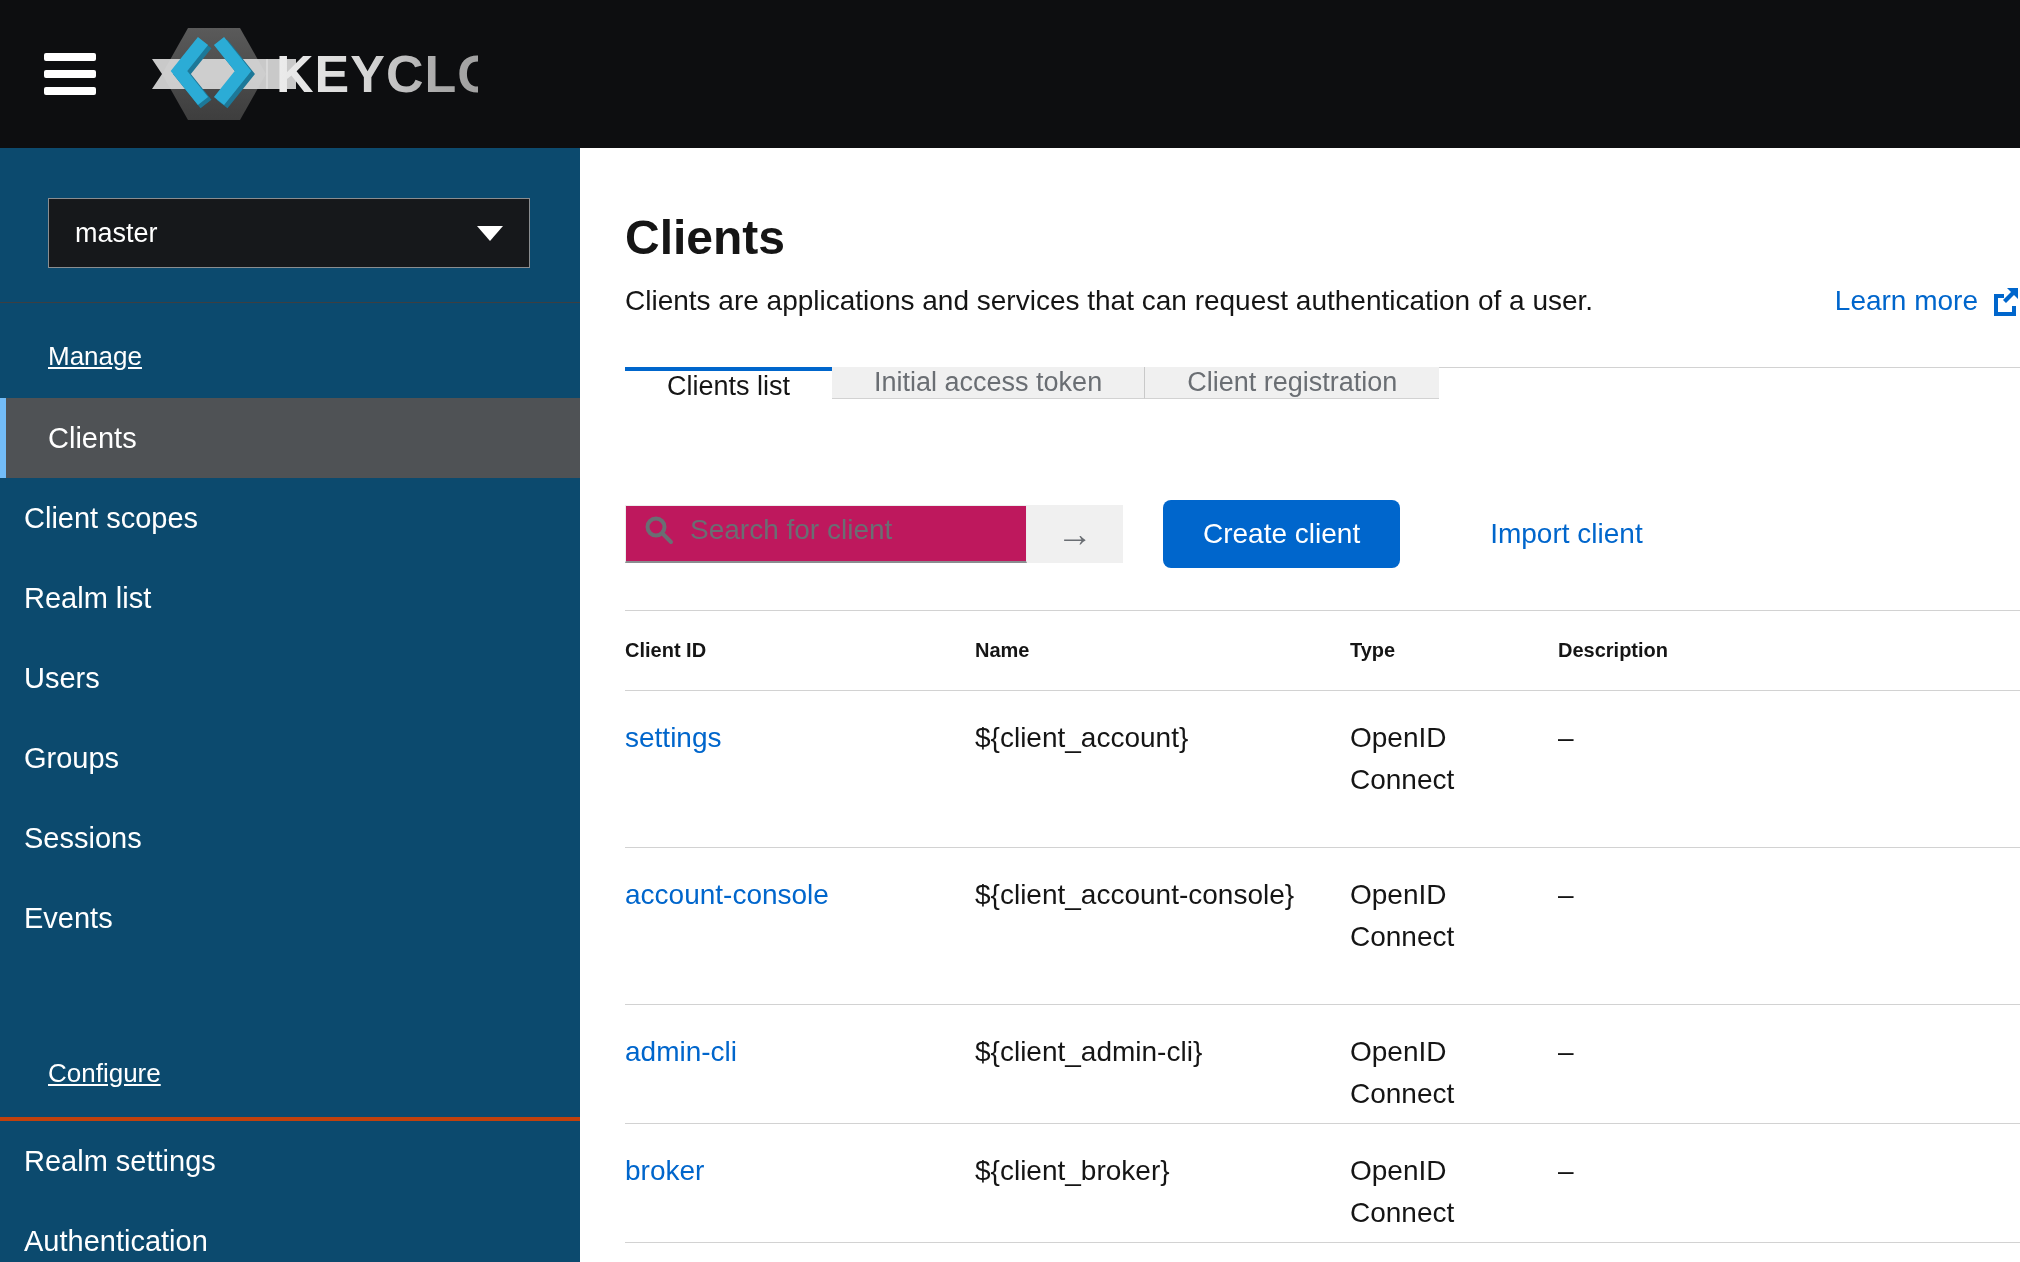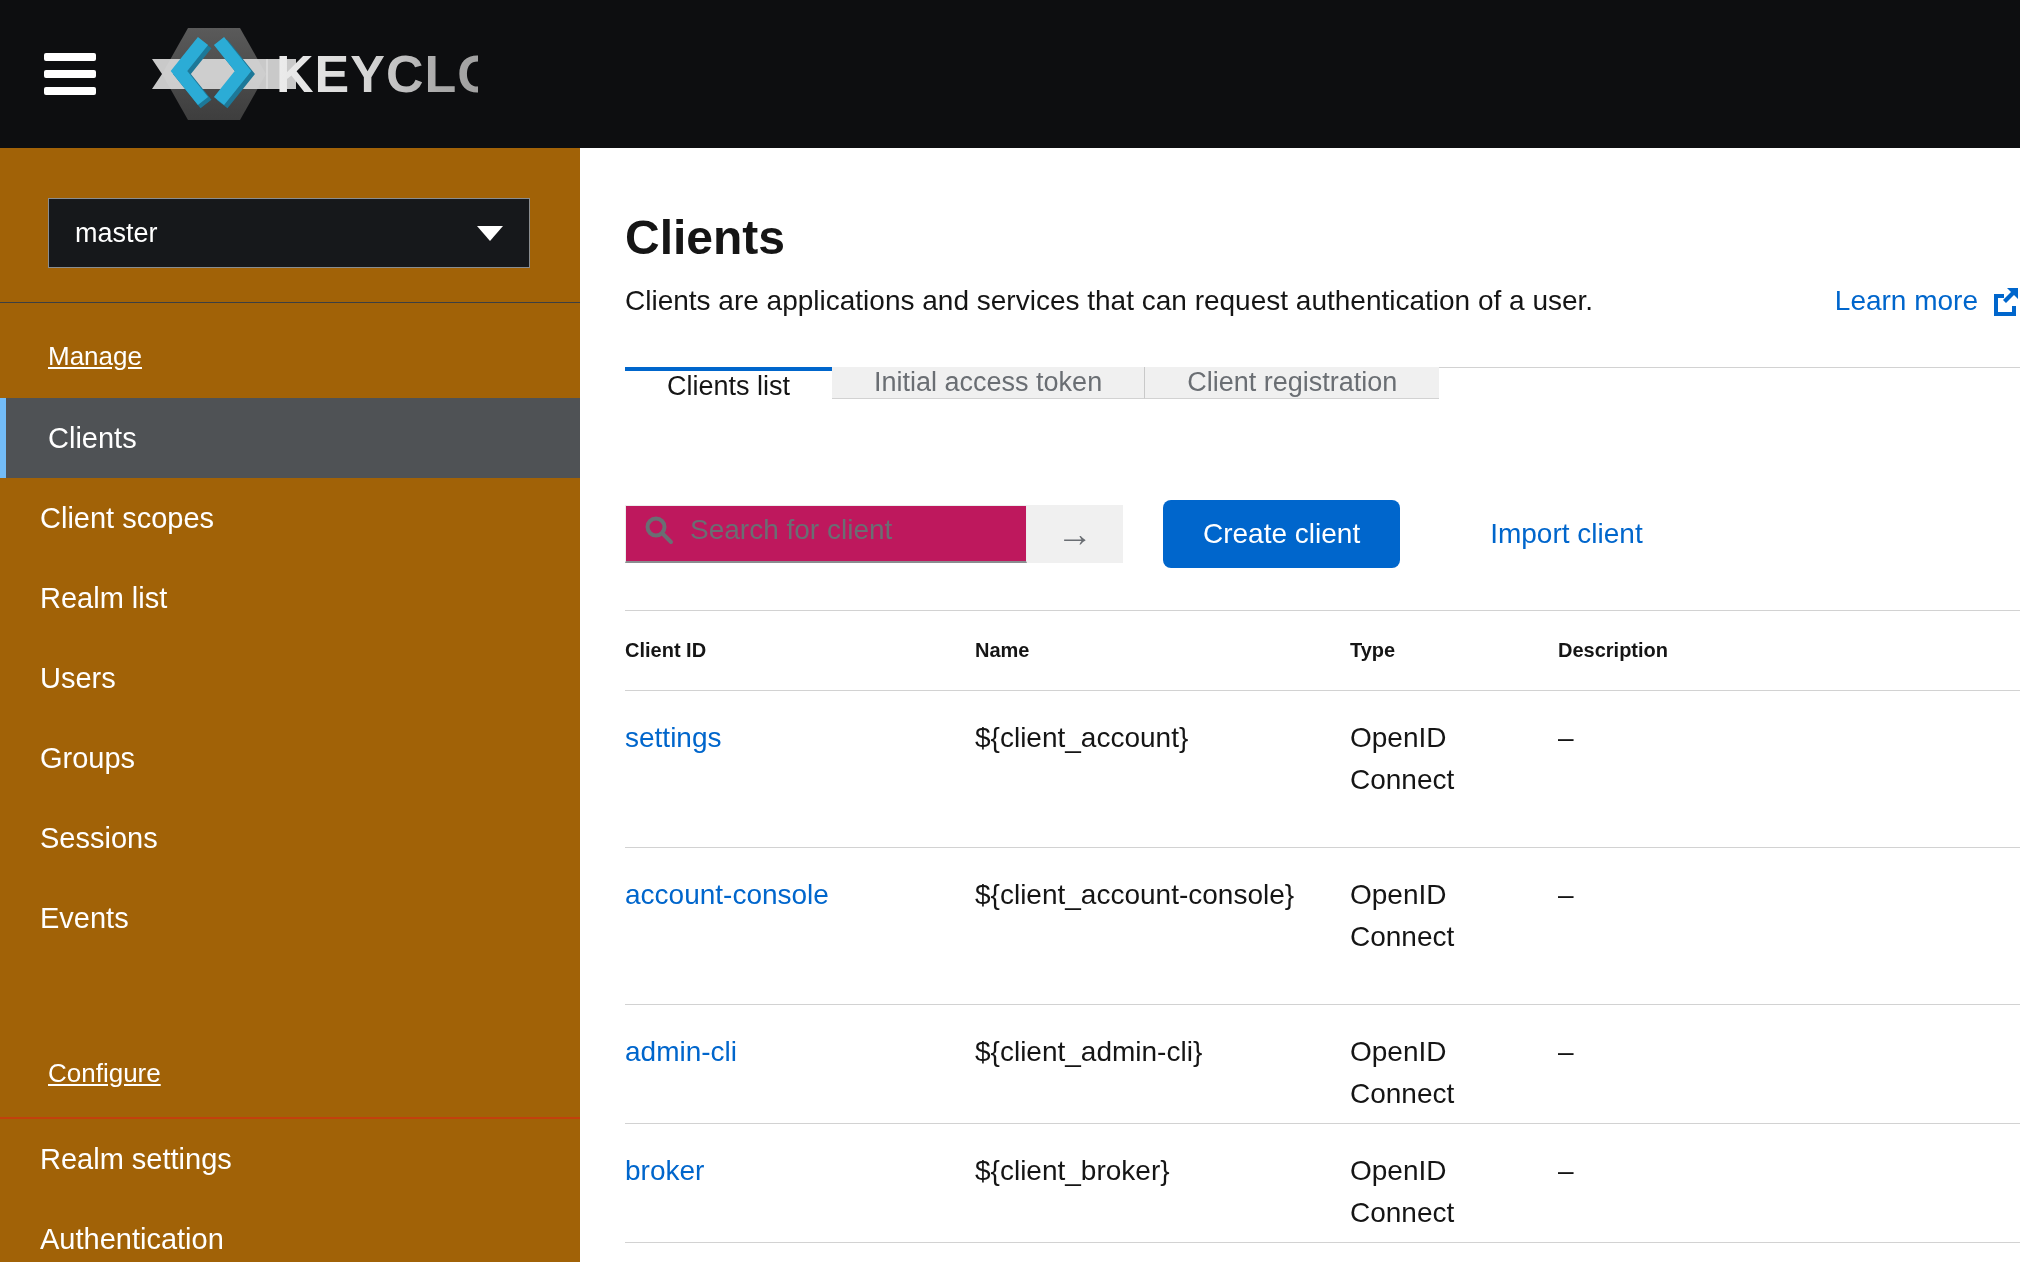--- a/index.html
+++ b/index.html
@@ -6,29 +6,29 @@
   html,body { width:2020px; height:1262px; overflow:hidden; }
   body { font-family:"Liberation Sans","DejaVu Sans",sans-serif; background:#fff; position:relative; }
 
   
   .masthead { position:absolute; top:0; left:0; width:2020px; height:148px; background:#0d0e10; display:flex; align-items:center; }
   .hamburger { margin-left:44px; width:52px; height:42px; display:flex; flex-direction:column; justify-content:space-between; cursor:pointer; }
   .hamburger .bar { width:52px; height:8px; background:#fff; border-radius:2px; }
   .brand { margin-left:52px; height:96px; display:flex; align-items:center; }
 
   
-  .sidebar { position:absolute; top:148px; left:0; width:580px; height:1114px; background:#a16207; color:#fff; }
+  .sidebar { position:absolute; top:148px; left:0; width:580px; height:1114px; background:#0c4a6e; color:#fff; }
   .realm-block { height:155px; border-bottom:1px solid #3c3f42; padding:50px 48px 0 48px; }
   .realm-select { width:482px; height:70px; background:#16181b; border:1px solid #8a8d90; color:#fff;
                   font-size:27px; display:flex; align-items:center; justify-content:space-between; padding:0 26px; cursor:pointer; }
   .caret-down { width:0; height:0; border-left:13px solid transparent; border-right:13px solid transparent; border-top:15px solid #fff; }
   .nav-section-title { padding:38px 0 26px 48px; font-size:26px; color:#fff;text-decoration:underline; }
-  .nav-item { height:80px; display:flex; align-items:center; padding-left:40px; font-size:29px; color:#fff; cursor:pointer; }
+  .nav-item { height:80px; display:flex; align-items:center; padding-left:24px; font-size:29px; color:#fff; cursor:pointer; }
   .nav-item.selected { background:#4f5255; border-left:6px solid #73bcf7; padding-left:42px; }
-  .configure-title { margin-top:62px; padding:38px 0 28px 48px; font-size:26px; border-bottom:2px solid #c2410c; }
+  .configure-title { margin-top:62px; padding:38px 0 28px 48px; font-size:26px; border-bottom:4px solid #c2410c; }
 
   
   .main { position:absolute; top:148px; left:580px; width:1440px; height:1114px; background:#fff; color:#151515; }
   .page-title { margin:62px 0 0 45px; font-size:48px; font-weight:700; color:#151515; }
   .desc-row { margin:20px 0 0 45px; display:flex; align-items:center; justify-content:space-between; font-size:28px; }
   .desc-text { color:#151515; }
   .learn-more { color:#0066cc; text-decoration:none; display:flex; align-items:center; gap:12px; cursor:pointer; }
 
   .tabs { margin-top:50px; display:flex; align-items:flex-start; height:88px; }
   .tab { font-size:27px; display:flex; align-items:center; padding:0 42px; cursor:pointer; }

